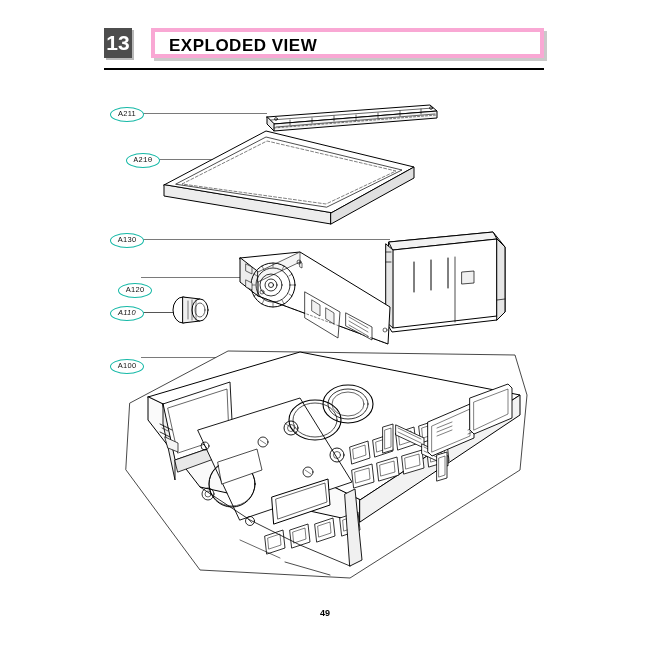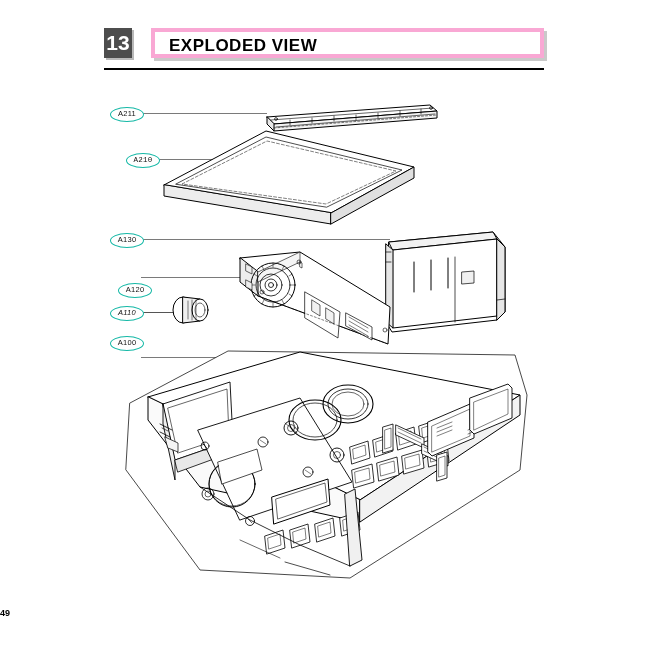--- a/index.html
+++ b/index.html
@@ -70,21 +70,21 @@
     height:1px;
     background:#7a7a7a;
   }
 
   
   .art{position:absolute;left:0;top:0;width:650px;height:650px;}
   .art svg{display:block;}
 
   .pagenum{
     position:absolute; left:0; top:608px; width:650px;
-    text-align:left; font-size:9px; font-weight:bold;
+    text-align:center; font-size:9px; font-weight:bold;
   }
 </style>
 </head>
 <body>
 
 <div class="page">
 
   <div class="header">
     <div class="chapter-badge">13</div>
     <div class="title-box">
@@ -98,21 +98,21 @@
   <div class="leader" style="left:141px;top:239px;width:249px;"></div>
   <div class="leader" style="left:141px;top:277px;width:100px;"></div>
   <div class="leader" style="left:141px;top:312px;width:41px; background:#555;"></div>
   <div class="leader" style="left:141px;top:357px;width:150px;"></div>
 
   <div class="callout" style="left:110px;top:107px;">A211</div>
   <div class="callout" style="left:126px;top:153px;font-family:Liberation Mono, monospace;">A210</div>
   <div class="callout" style="left:110px;top:233px;">A130</div>
   <div class="callout" style="left:118px;top:271px;margin-top:12px;">A120</div>
   <div class="callout" style="left:110px;top:306px;font-style:italic;">A110</div>
-  <div class="callout" style="left:110px;top:336px;">A100</div>
+  <div class="callout" style="left:110px;top:359px;">A100</div>
 
   <div class="art">
   <svg width="650" height="650" viewBox="0 0 650 650" xmlns="http://www.w3.org/2000/svg">
     <g fill="none" stroke="#000" stroke-width="1" stroke-linejoin="round" stroke-linecap="round">
 
       <g>
         <path d="M267 117 L430 105 L437 111 L274 124 Z" fill="#fff"></path>
         <path d="M274 124 L437 111 L437 118 L274 131 Z" fill="#f4f4f4"></path>
         <path d="M267 117 L267 124 L274 131 L274 124 Z" fill="#e8e8e8"></path>
         <path d="M271 120 L433 108" stroke-width="0.6"></path>

